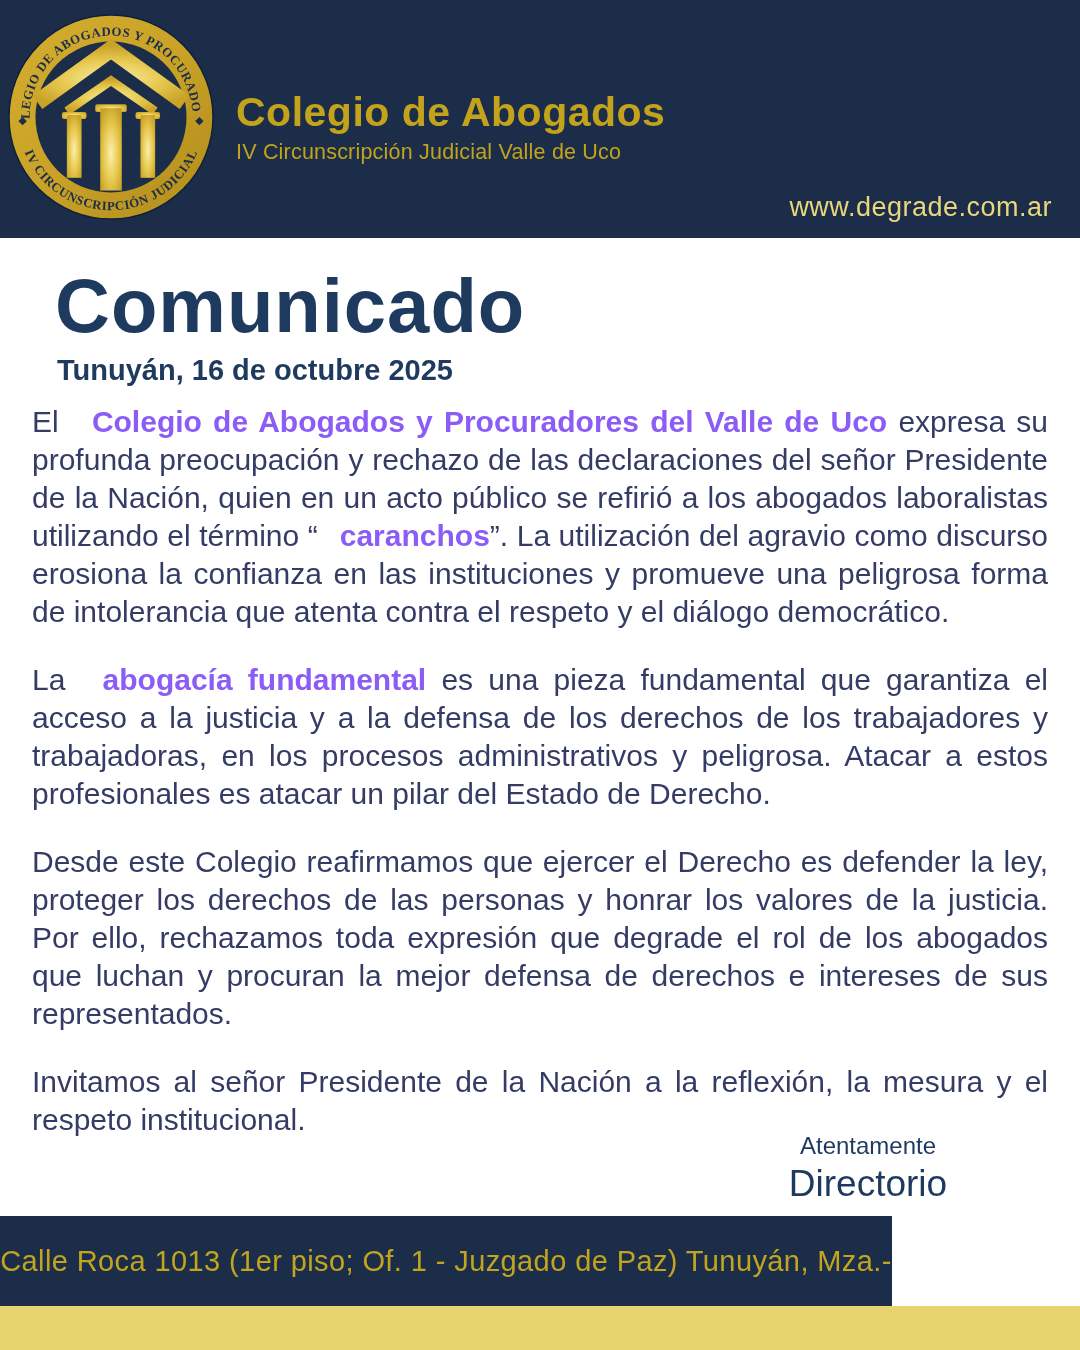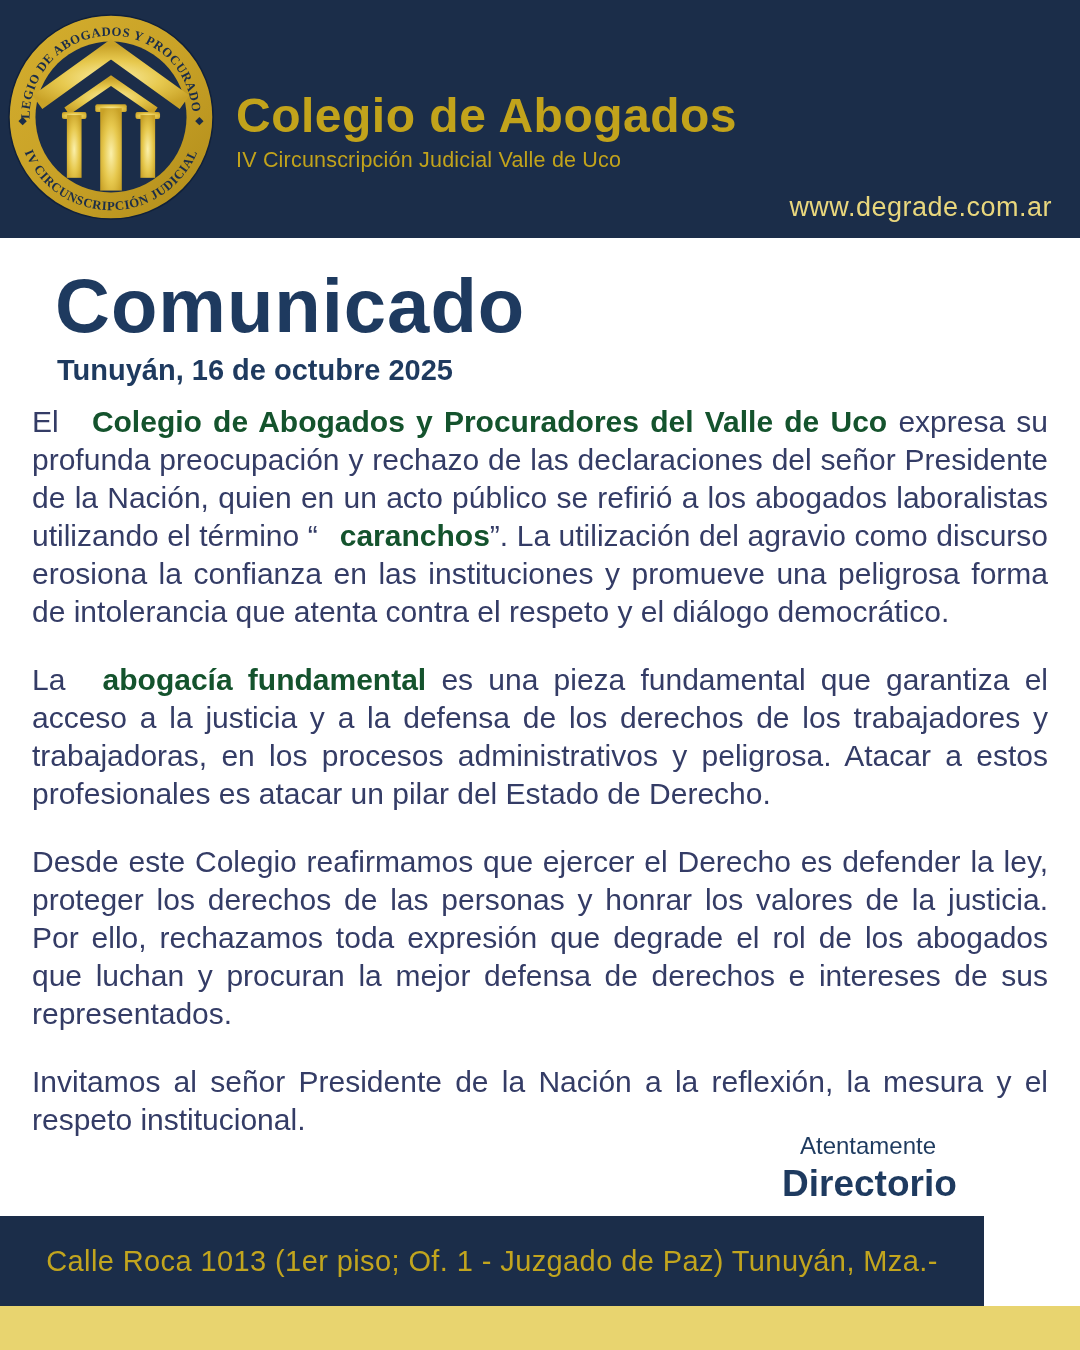--- a/index.html
+++ b/index.html
@@ -8,38 +8,38 @@
     background:#ffffff; overflow:hidden;
     font-family:"Liberation Sans", sans-serif;
   }
 
   
   .header { position:absolute; top:0; left:0; width:1080px; height:238px; background:#1b2d49; }
   .logo { position:absolute; top:14px; left:8px; }
   .ring-text { fill:#1b2d49; font-family:"Liberation Serif", serif; font-weight:bold; font-size:13px; letter-spacing:0.6px; }
   .ring-diamond { fill:#1b2d49; font-size:11px; }
   .header-text { position:absolute; left:236px; top:90px; }
-  .org-name { color:#c2a31b; font-size:48px; font-weight:bold; letter-spacing:0.5px; line-height:1.1; }
+  .org-name { color:#c2a31b; font-size:41px; font-weight:bold; letter-spacing:0.5px; line-height:1.1; }
   .org-sub  { color:#c2a31b; font-size:21.5px; font-weight:normal; margin-top:5px; letter-spacing:0.2px; }
   .site-url { position:absolute; right:28px; top:192px; color:#e9d77d; font-size:27px; letter-spacing:0.5px; }
 
   
   .main { position:absolute; top:250px; left:32px; width:1016px; }
   .doc-title { margin:18px 0 0 23px; font-size:76px; font-weight:bold; letter-spacing:1px; color:#1e3a5f; line-height:1; }
   .dateline { margin:10px 0 4px 25px; font-size:29px; font-weight:bold; color:#1e3a5f; }
   .body-copy { margin-top:16px; }
   .para { font-size:30px; line-height:38px; margin:0 0 30px 0; text-align:justify; color:#343c66; }
-  .para b { font-weight:bold; color:#14532d;margin-left:22px; }
+  .para b { font-weight:bold; color:#8b5cf6;margin-left:22px; }
 
   .signature { position:absolute; top:1132px; right:126px; width:172px; text-align:center; color:#1e3a5f; }
   .sig-closing { font-size:24px; font-weight:normal; }
-  .sig-name { font-size:37px; font-weight:bold; margin-top:3px; }
+  .sig-name { font-size:37px; font-weight:normal; margin-top:3px; }
 
   
-  .footer { position:absolute; top:1216px; left:0; width:984px; height:90px; background:#1b2d49;
+  .footer { position:absolute; top:1216px; left:0; width:892px; height:90px; background:#1b2d49;
             display:flex; align-items:center; justify-content:center; }
   .address { color:#c2a51e; font-size:29px; letter-spacing:0.4px; }
   .strip { position:absolute; top:1306px; left:0; width:1080px; height:44px; background:#e8d46f; }
 </style>
 </head>
 <body>
 
 <div class="page">
 
   <div class="header">

